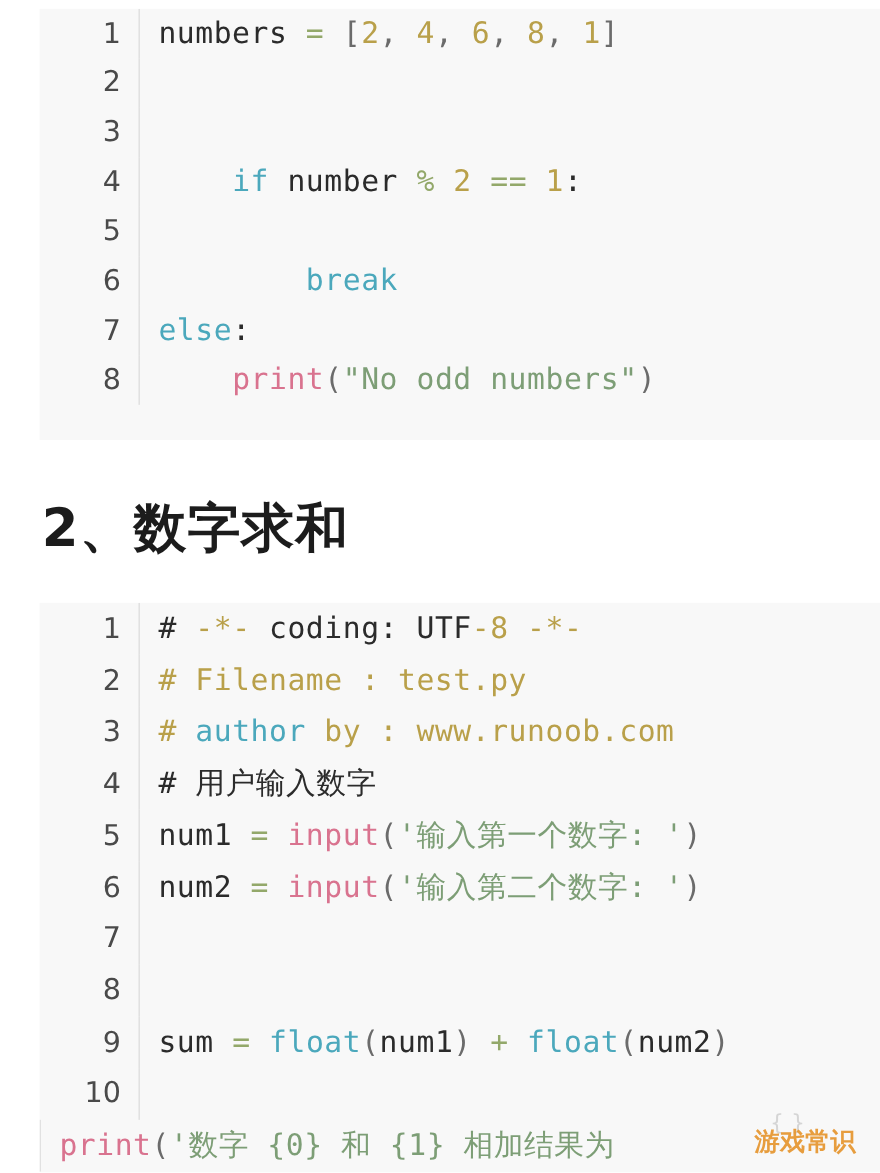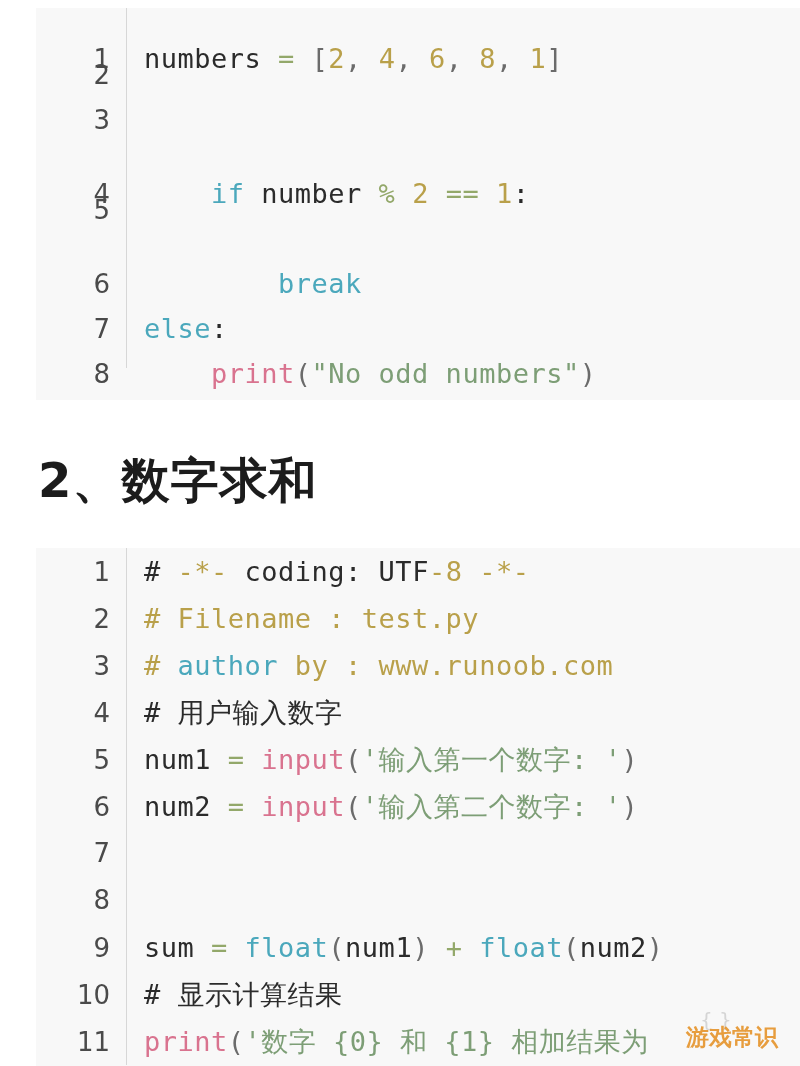--- a/index.html
+++ b/index.html
@@ -57,21 +57,21 @@
     padding-left: 17px;
     box-sizing: border-box;
     color: #2b2b2b;
     white-space: pre;
     overflow: hidden;
   }
 
   
   #code-block-1 .code-row { height: 45px; font-size: 27px; }
   #code-block-1 .ln { font-size: 26px; line-height: 45px; }
-  #code-block-1 .code-text { line-height: 45px; letter-spacing: 0.5px; margin-top: 28px; }
+  #code-block-1 .code-text { line-height: 45px; letter-spacing: 0.5px; }
 
   
   #code-block-2 .code-row { height: 47px; font-size: 27px; }
   #code-block-2 .ln { font-size: 26px; line-height: 47px; }
   #code-block-2 .code-text { line-height: 47px; letter-spacing: 0.5px; }
 
   
   .tok-kw   { color: #4ba8bc; }           
   .tok-fn   { color: #d9738f; }           
   .tok-num  { color: #b9a04a; }           
@@ -138,19 +138,19 @@
   <div class="code-rows">
       <div class="code-row"><div class="ln">1</div><div class="gutter-line"></div><div class="code-text"><span class="tok-plain"># </span><span class="tok-cmt">-*-</span><span class="tok-plain"> coding</span><span class="tok-plain">:</span><span class="tok-plain"> UTF</span><span class="tok-cmt">-8</span><span class="tok-plain"> </span><span class="tok-cmt">-*-</span></div></div>
       <div class="code-row"><div class="ln">2</div><div class="gutter-line"></div><div class="code-text"><span class="tok-cmt"># Filename : test.py</span></div></div>
       <div class="code-row"><div class="ln">3</div><div class="gutter-line"></div><div class="code-text"><span class="tok-cmt"># </span><span class="tok-kw">author</span><span class="tok-cmt"> by : www.runoob.com</span></div></div>
       <div class="code-row"><div class="ln">4</div><div class="gutter-line"></div><div class="code-text"><span class="tok-plain"># 用户输入数字</span></div></div>
       <div class="code-row"><div class="ln">5</div><div class="gutter-line"></div><div class="code-text"><span class="tok-plain">num1 </span><span class="tok-op">=</span><span class="tok-plain"> </span><span class="tok-fn">input</span><span class="tok-punct">(</span><span class="tok-str">'输入第一个数字: '</span><span class="tok-punct">)</span></div></div>
       <div class="code-row"><div class="ln">6</div><div class="gutter-line"></div><div class="code-text"><span class="tok-plain">num2 </span><span class="tok-op">=</span><span class="tok-plain"> </span><span class="tok-fn">input</span><span class="tok-punct">(</span><span class="tok-str">'输入第二个数字: '</span><span class="tok-punct">)</span></div></div>
       <div class="code-row"><div class="ln">7</div><div class="gutter-line"></div><div class="code-text"></div></div>
       <div class="code-row"><div class="ln">8</div><div class="gutter-line"></div></div>
       <div class="code-row"><div class="ln">9</div><div class="gutter-line"></div><div class="code-text"><span class="tok-plain">sum </span><span class="tok-op">=</span><span class="tok-plain"> </span><span class="tok-kw">float</span><span class="tok-punct">(</span><span class="tok-plain">num1</span><span class="tok-punct">)</span><span class="tok-plain"> </span><span class="tok-op">+</span><span class="tok-plain"> </span><span class="tok-kw">float</span><span class="tok-punct">(</span><span class="tok-plain">num2</span><span class="tok-punct">)</span></div></div>
-      <div class="code-row"><div class="ln">10</div><div class="gutter-line"></div><div class="code-text"><span class="tok-plain"># 显示计算结果</span></div></div>
-      <div class="code-row"><div class="ln">11</div><div class="gutter-line"></div><div class="code-text"><span class="tok-fn">print</span><span class="tok-punct">(</span><span class="tok-str">'数字 {0} 和 {1} 相加结果为</span></div></div>
+      <div class="code-row"><div class="ln">10</div><div class="gutter-line"></div></div>
+      <div class="code-row"><div class="gutter-line"></div><div class="code-text"><span class="tok-fn">print</span><span class="tok-punct">(</span><span class="tok-str">'数字 {0} 和 {1} 相加结果为</span></div></div>
     </div>
 </div>
 
 <div id="watermark-mark">{ }</div>
 <div id="watermark">游戏常识</div>
 
 </body></html>

